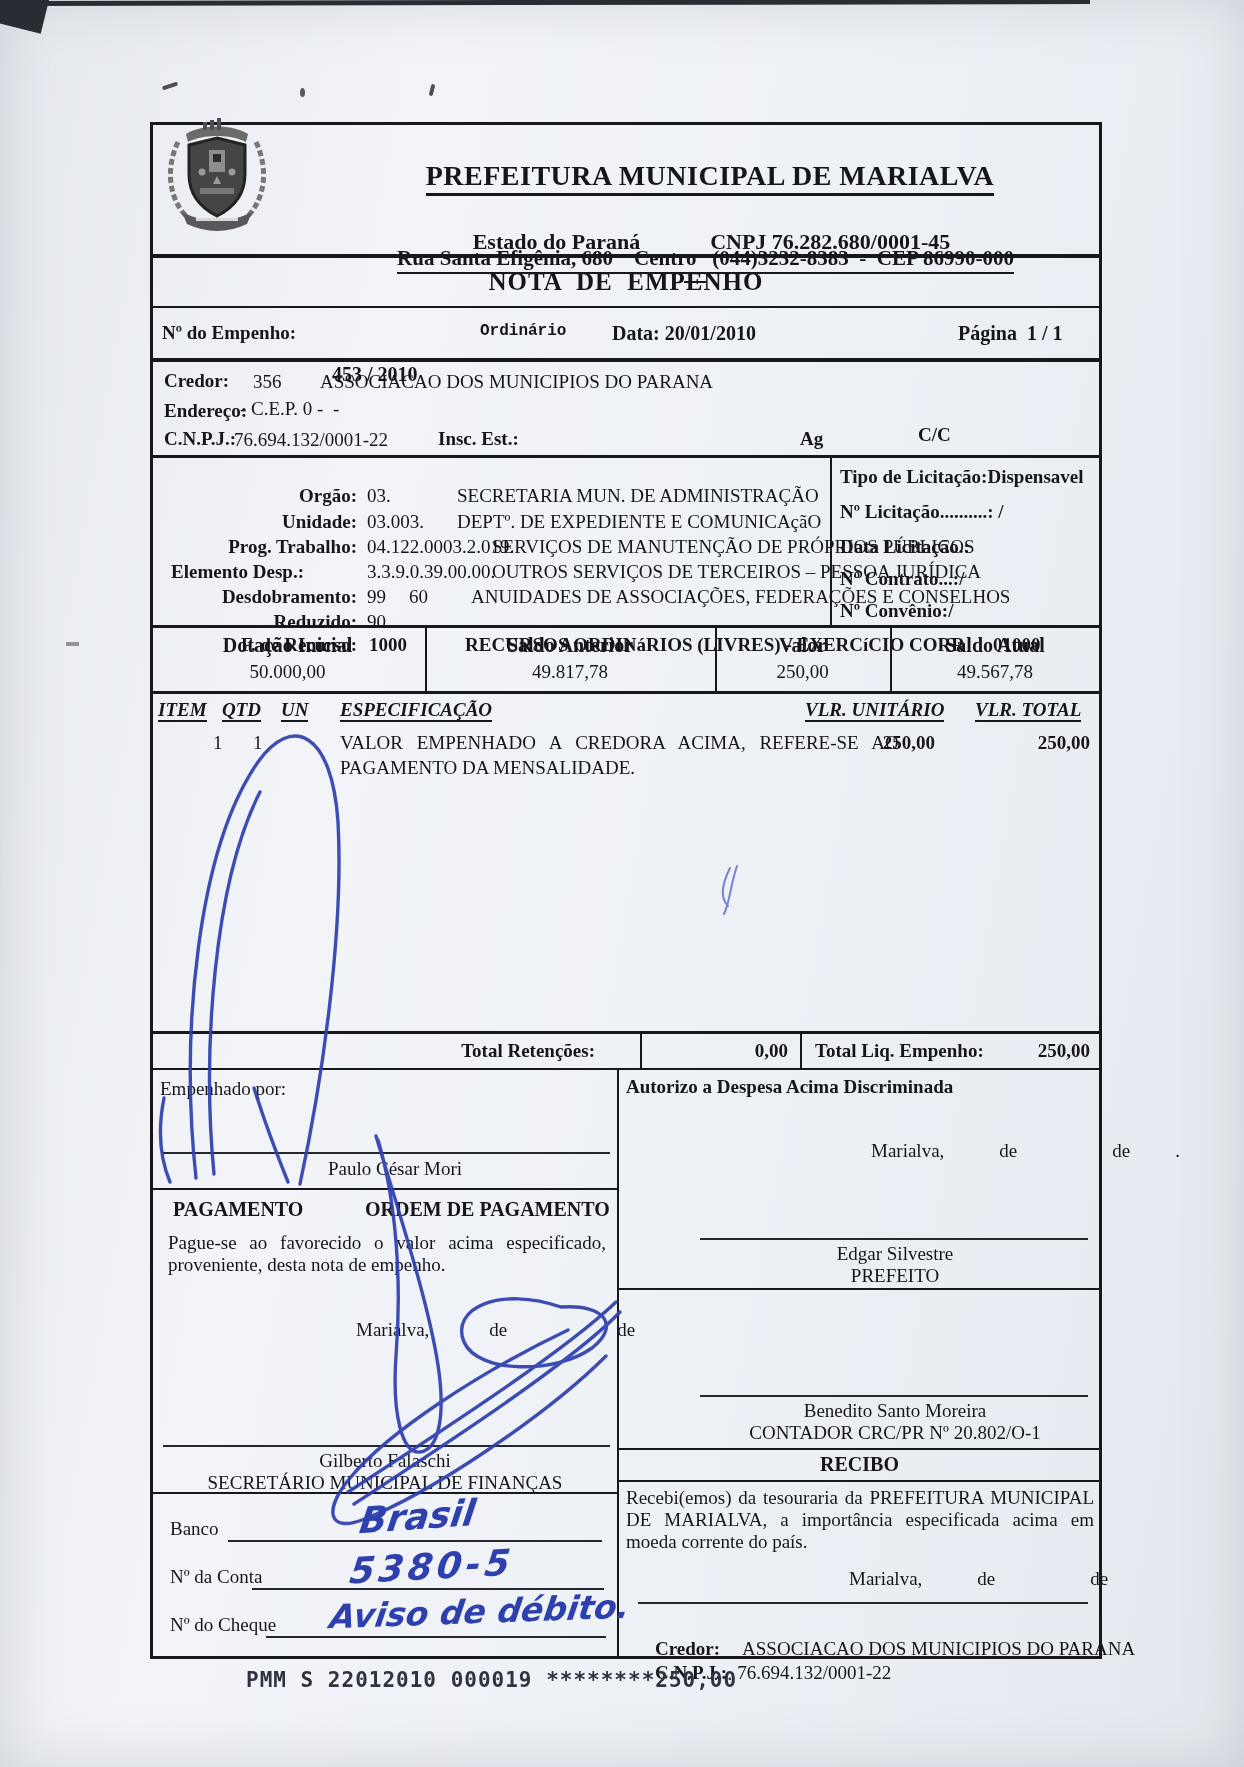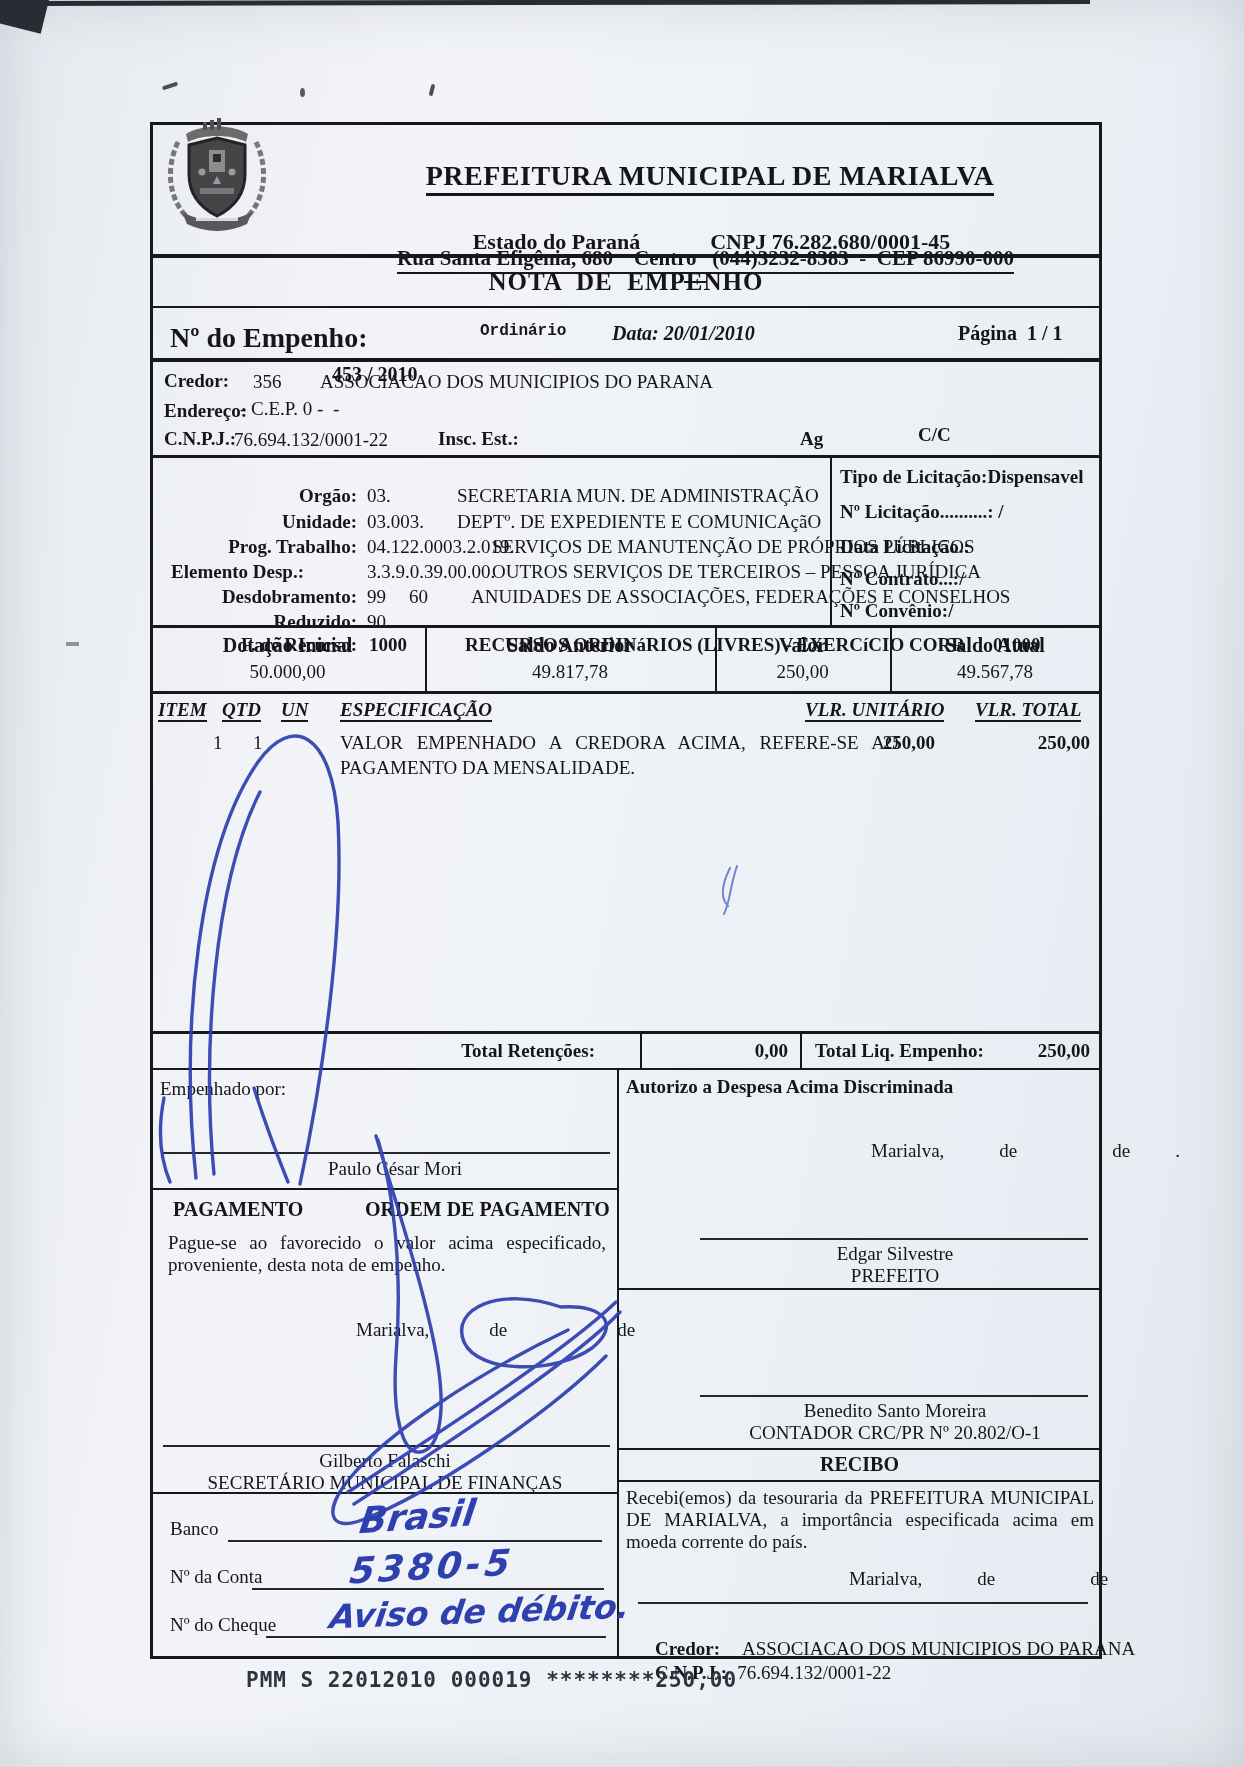--- a/index.html
+++ b/index.html
@@ -68,24 +68,24 @@
     </span>
   </div>
   <div class="t b" style="left:300px;top:222px;width:790px;text-align:center;font-size:21px;">
     <span class="u2" style="padding-bottom:2px;">Rua Santa Efigênia, 680    Centro   (044)3232-8383  -  CEP 86990-000</span>
   </div>
 
   <div class="hl" style="left:150px;top:254px;width:952px;height:4px;"></div>
   <div class="t b c" style="left:150px;top:268px;width:952px;font-size:25px;letter-spacing:1px;">NOTA  DE  EMPENHO</div>
   <div class="hl" style="left:150px;top:306px;width:952px;height:2px;"></div>
 
-  <div class="t b" style="left:170px;top:322px;font-size:28px;">Nº do Empenho:</div>
+  <div class="t b" style="left:162px;top:322px;font-size:19px;">Nº do Empenho:</div>
   <div class="t b" style="left:332px;top:322px;font-size:20px;margin-top:41px;">453 / 2010</div>
   <div class="t b" style="left:480px;top:322px;font-size:16px;font-family:Liberation Mono, monospace;">Ordinário</div>
-  <div class="t b" style="left:612px;top:322px;font-size:20px;font-style:italic;">Data: 20/01/2010</div>
+  <div class="t b" style="left:612px;top:322px;font-size:20px;">Data: 20/01/2010</div>
   <div class="t b" style="left:958px;top:322px;font-size:20px;">Página  1 / 1</div>
   <div class="hl" style="left:150px;top:358px;width:952px;height:4px;"></div>
 
   <div class="t b" style="left:164px;top:370px;">Credor:</div>
   <div class="t" style="left:253px;top:371px;">356</div>
   <div class="t" style="left:320px;top:371px;">ASSOCIACAO DOS MUNICIPIOS DO PARANA</div>
   <div class="t b" style="left:164px;top:400px;">Endereço:</div>
   <div class="t" style="left:240px;top:398px;">- C.E.P. 0 -  -</div>
   <div class="t b" style="left:164px;top:428px;">C.N.P.J.:</div>
   <div class="t" style="left:234px;top:429px;">76.694.132/0001-22</div>

